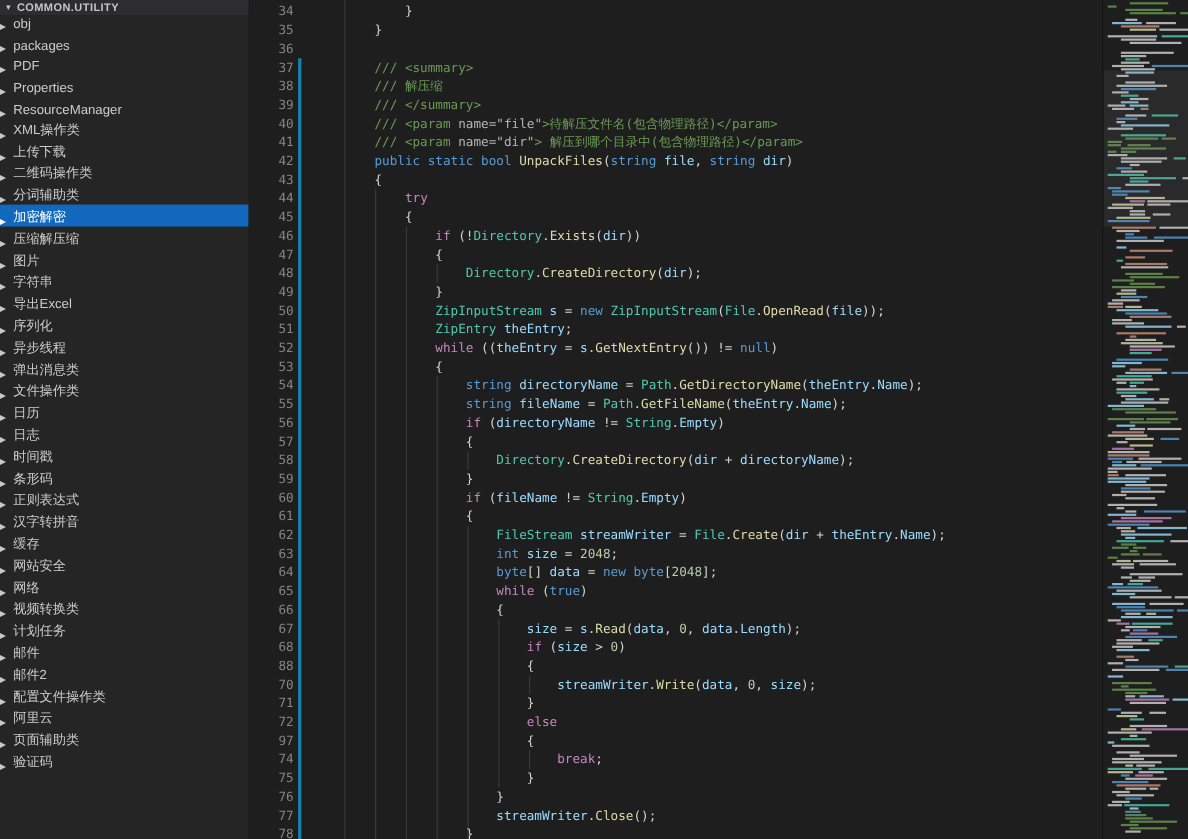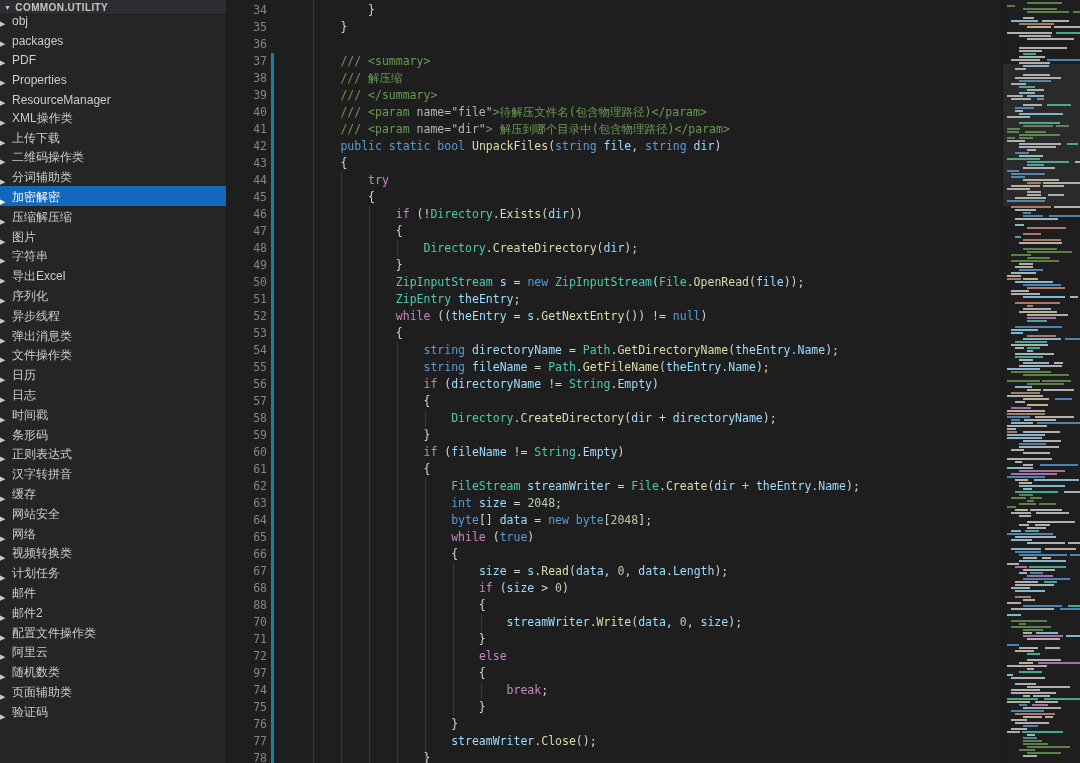--- a/index.html
+++ b/index.html
@@ -209,24 +209,20 @@
         <div class="side-item">
           <span class="chev">▶</span>
           <span>配置文件操作类</span>
         </div>
         <div class="side-item">
           <span class="chev">▶</span>
           <span>阿里云</span>
         </div>
         <div class="side-item">
           <span class="chev">▶</span>
-          <span>随机数类</span>
-        </div>
-        <div class="side-item">
-          <span class="chev">▶</span>
           <span>页面辅助类</span>
         </div>
         <div class="side-item">
           <span class="chev">▶</span>
           <span>验证码</span>
         </div>
       </div>
   </aside>
 
   <main class="editor">

